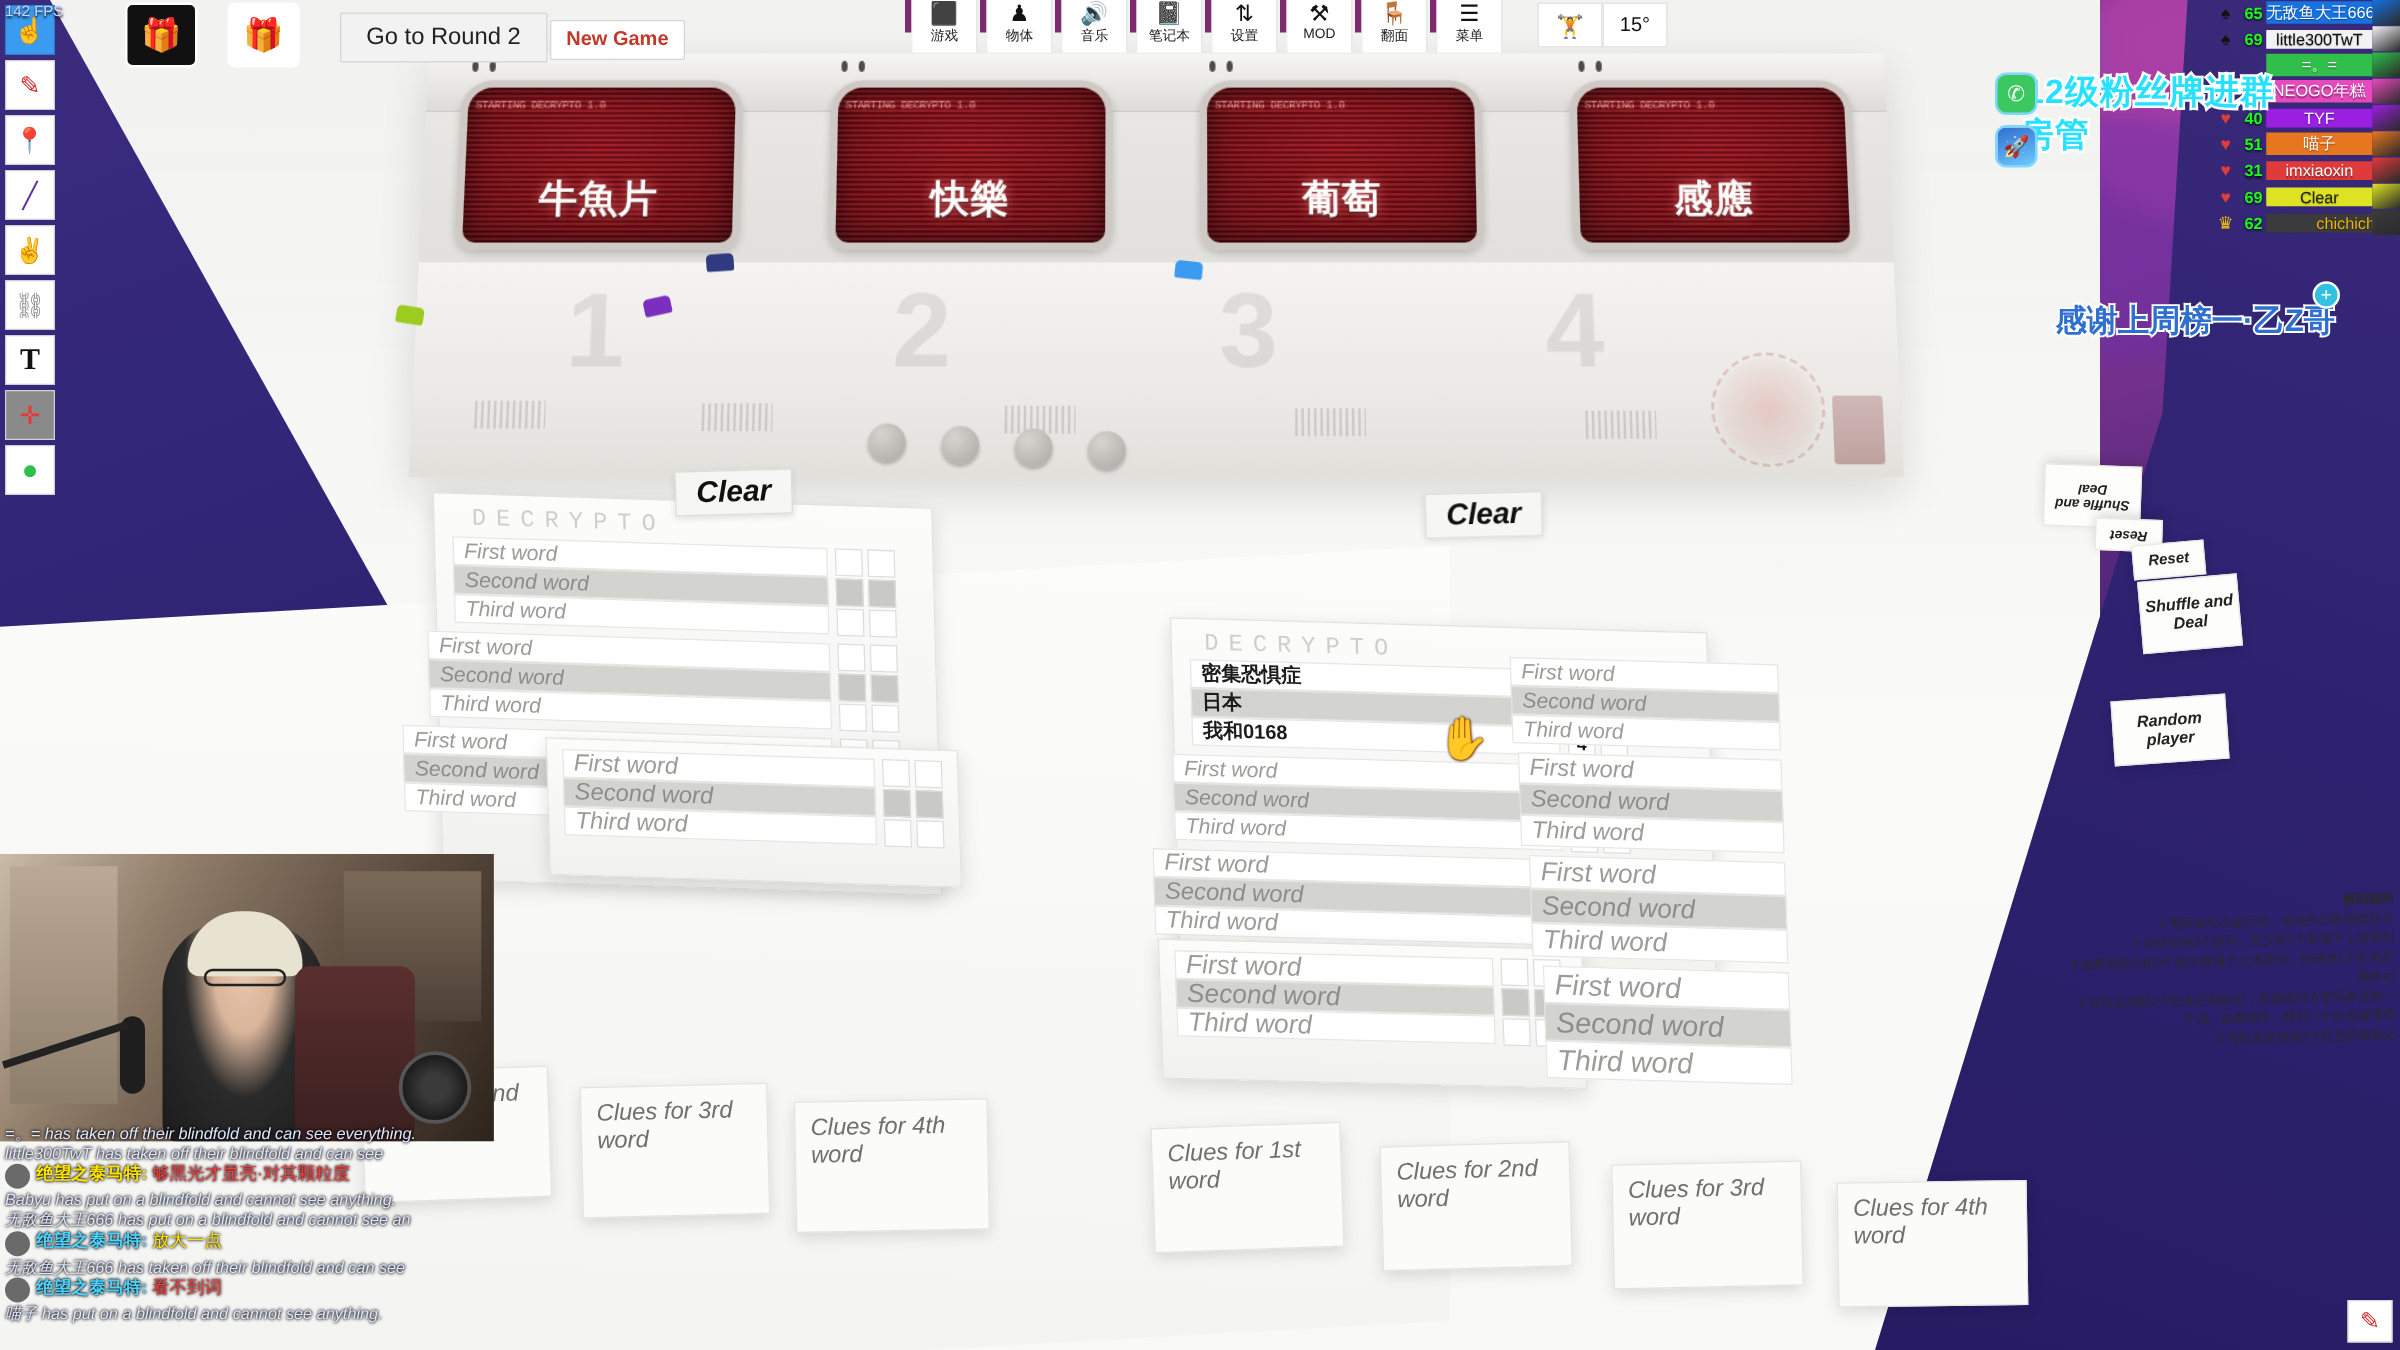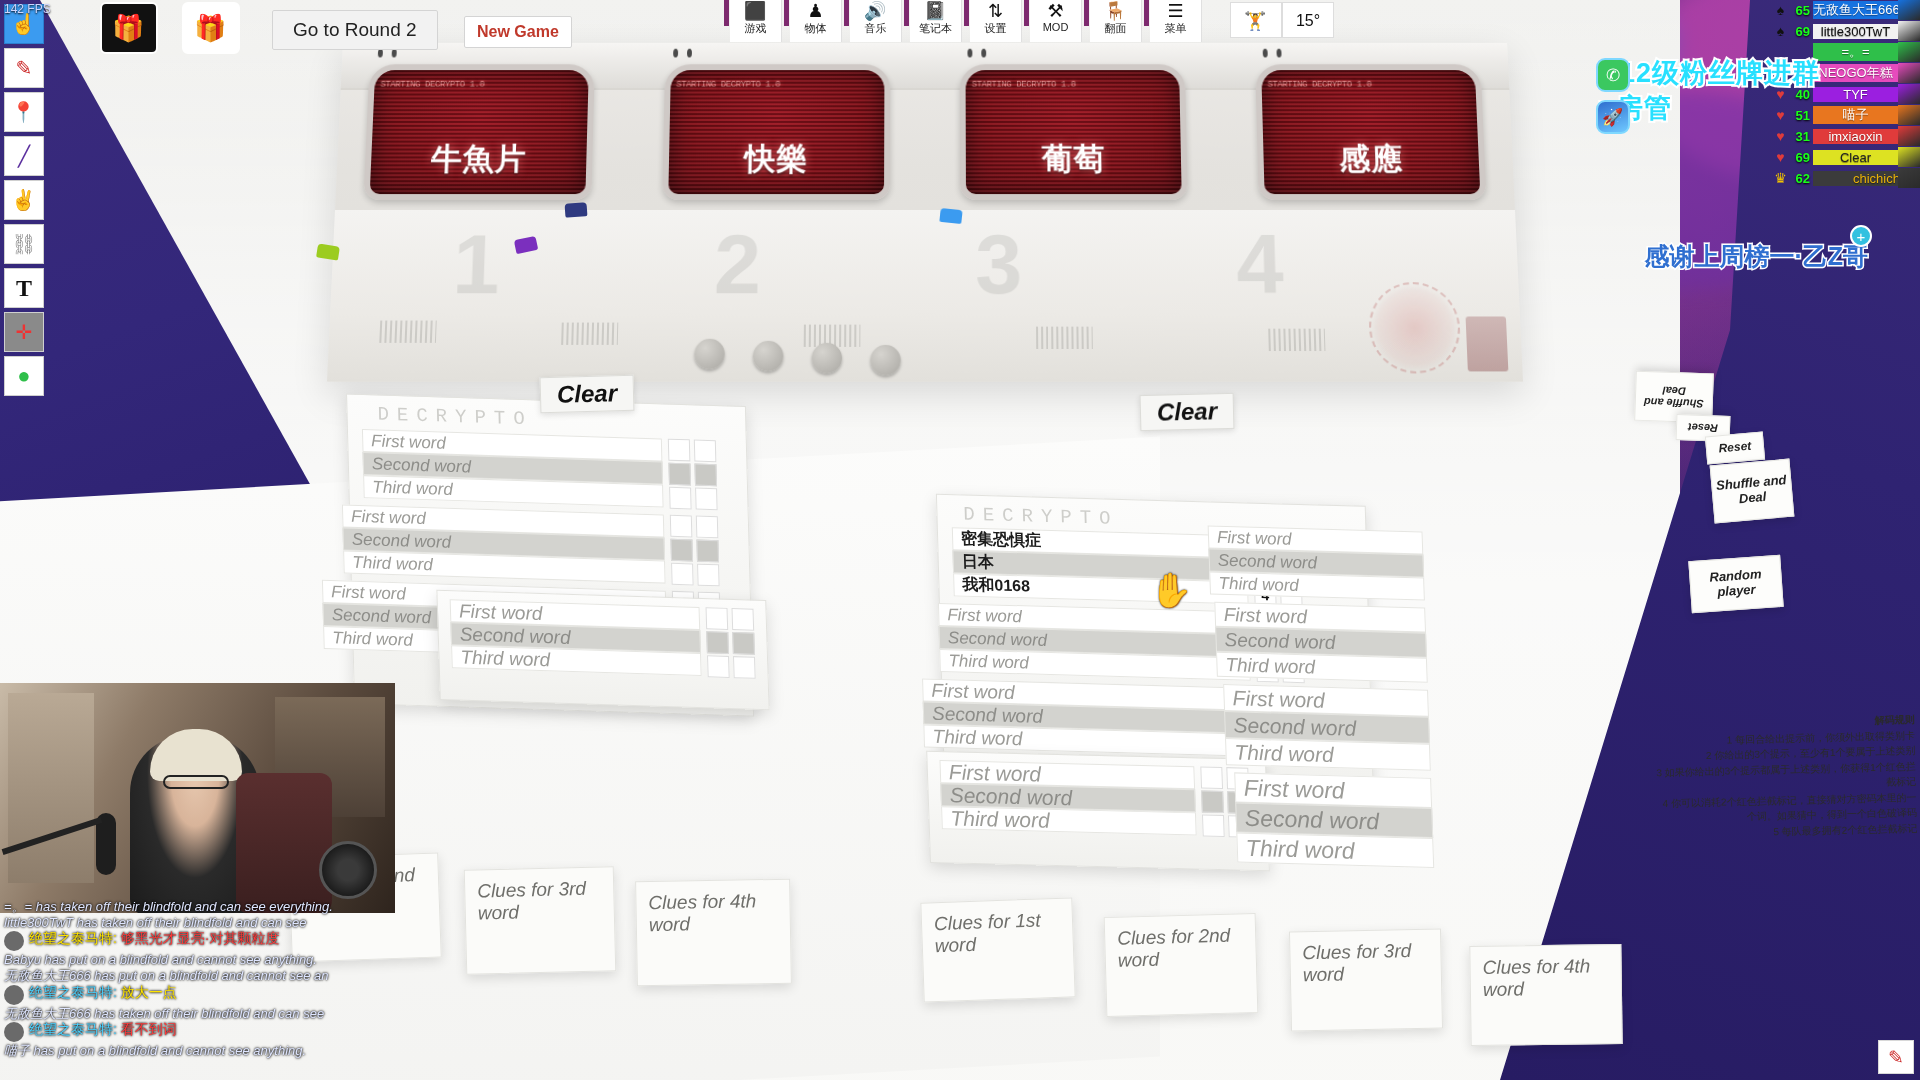--- a/index.html
+++ b/index.html
@@ -237,21 +237,21 @@
     position:absolute; left:0; bottom:167px; width:395px; height:230px;
     background: linear-gradient(160deg,#4a3b33 0%, #6b5a4c 40%, #3a2f28 100%);
     overflow:hidden;
   }
   .chat { position:absolute; left:0; bottom:0; width:470px; height:180px; z-index:30; padding-left:4px; }
   .chat-line { display:flex; align-items:flex-start; gap:5px; margin-bottom:2px; }
   .chat-av { width:20px; height:20px; border-radius:50%; background:#6a6a6a; flex:0 0 20px; }
   .chat-txt { font-size:14px; line-height:1.05; white-space:nowrap;
               text-shadow:0 0 2px #000, 0 0 3px #000; }
   .sys { color:#dfe6ff; font-style:italic; font-size:13px; }
-  .nm { font-weight:400; }
+  .nm { font-weight:700; }
 
   
   .pen-btn {
     position:absolute; right:6px; bottom:6px; width:36px; height:34px;
     background:#fff; border:1px solid #d8d8d8; display:flex; align-items:center; justify-content:center;
     font-size:19px; z-index:40;
   }
   .plus-btn {
     position:absolute; right:48px; top:225px; width:22px; height:22px; border-radius:50%;
     background:#33c1e0; color:#fff; display:flex; align-items:center; justify-content:center;
@@ -606,21 +606,21 @@
       </div>
   </div>
 
   <div class="avatar-btn" style="left:100px;background:#111;">
     <span style="font-size:26px;">🎁</span>
   </div>
   <div class="avatar-btn" style="left:182px;background:#fff;">
     <span style="font-size:26px;">🎁</span>
   </div>
   <div class="round-btn" style="left:272px;top:10px;">Go to Round 2</div>
-  <div class="newgame-btn" style="left:464px;top:16px;">New Game</div>
+  <div class="newgame-btn" style="left:440px;top:16px;">New Game</div>
 
   <div class="tts-sep" style="left:724px;"></div>
   <div class="tts-btn" style="left:730px;">
     <span class="tts-ico">⬛</span>
     <span class="tts-lbl">游戏</span>
   </div>
   <div class="tts-sep" style="left:784px;"></div>
   <div class="tts-btn" style="left:790px;">
     <span class="tts-ico">♟</span>
     <span class="tts-lbl">物体</span>

